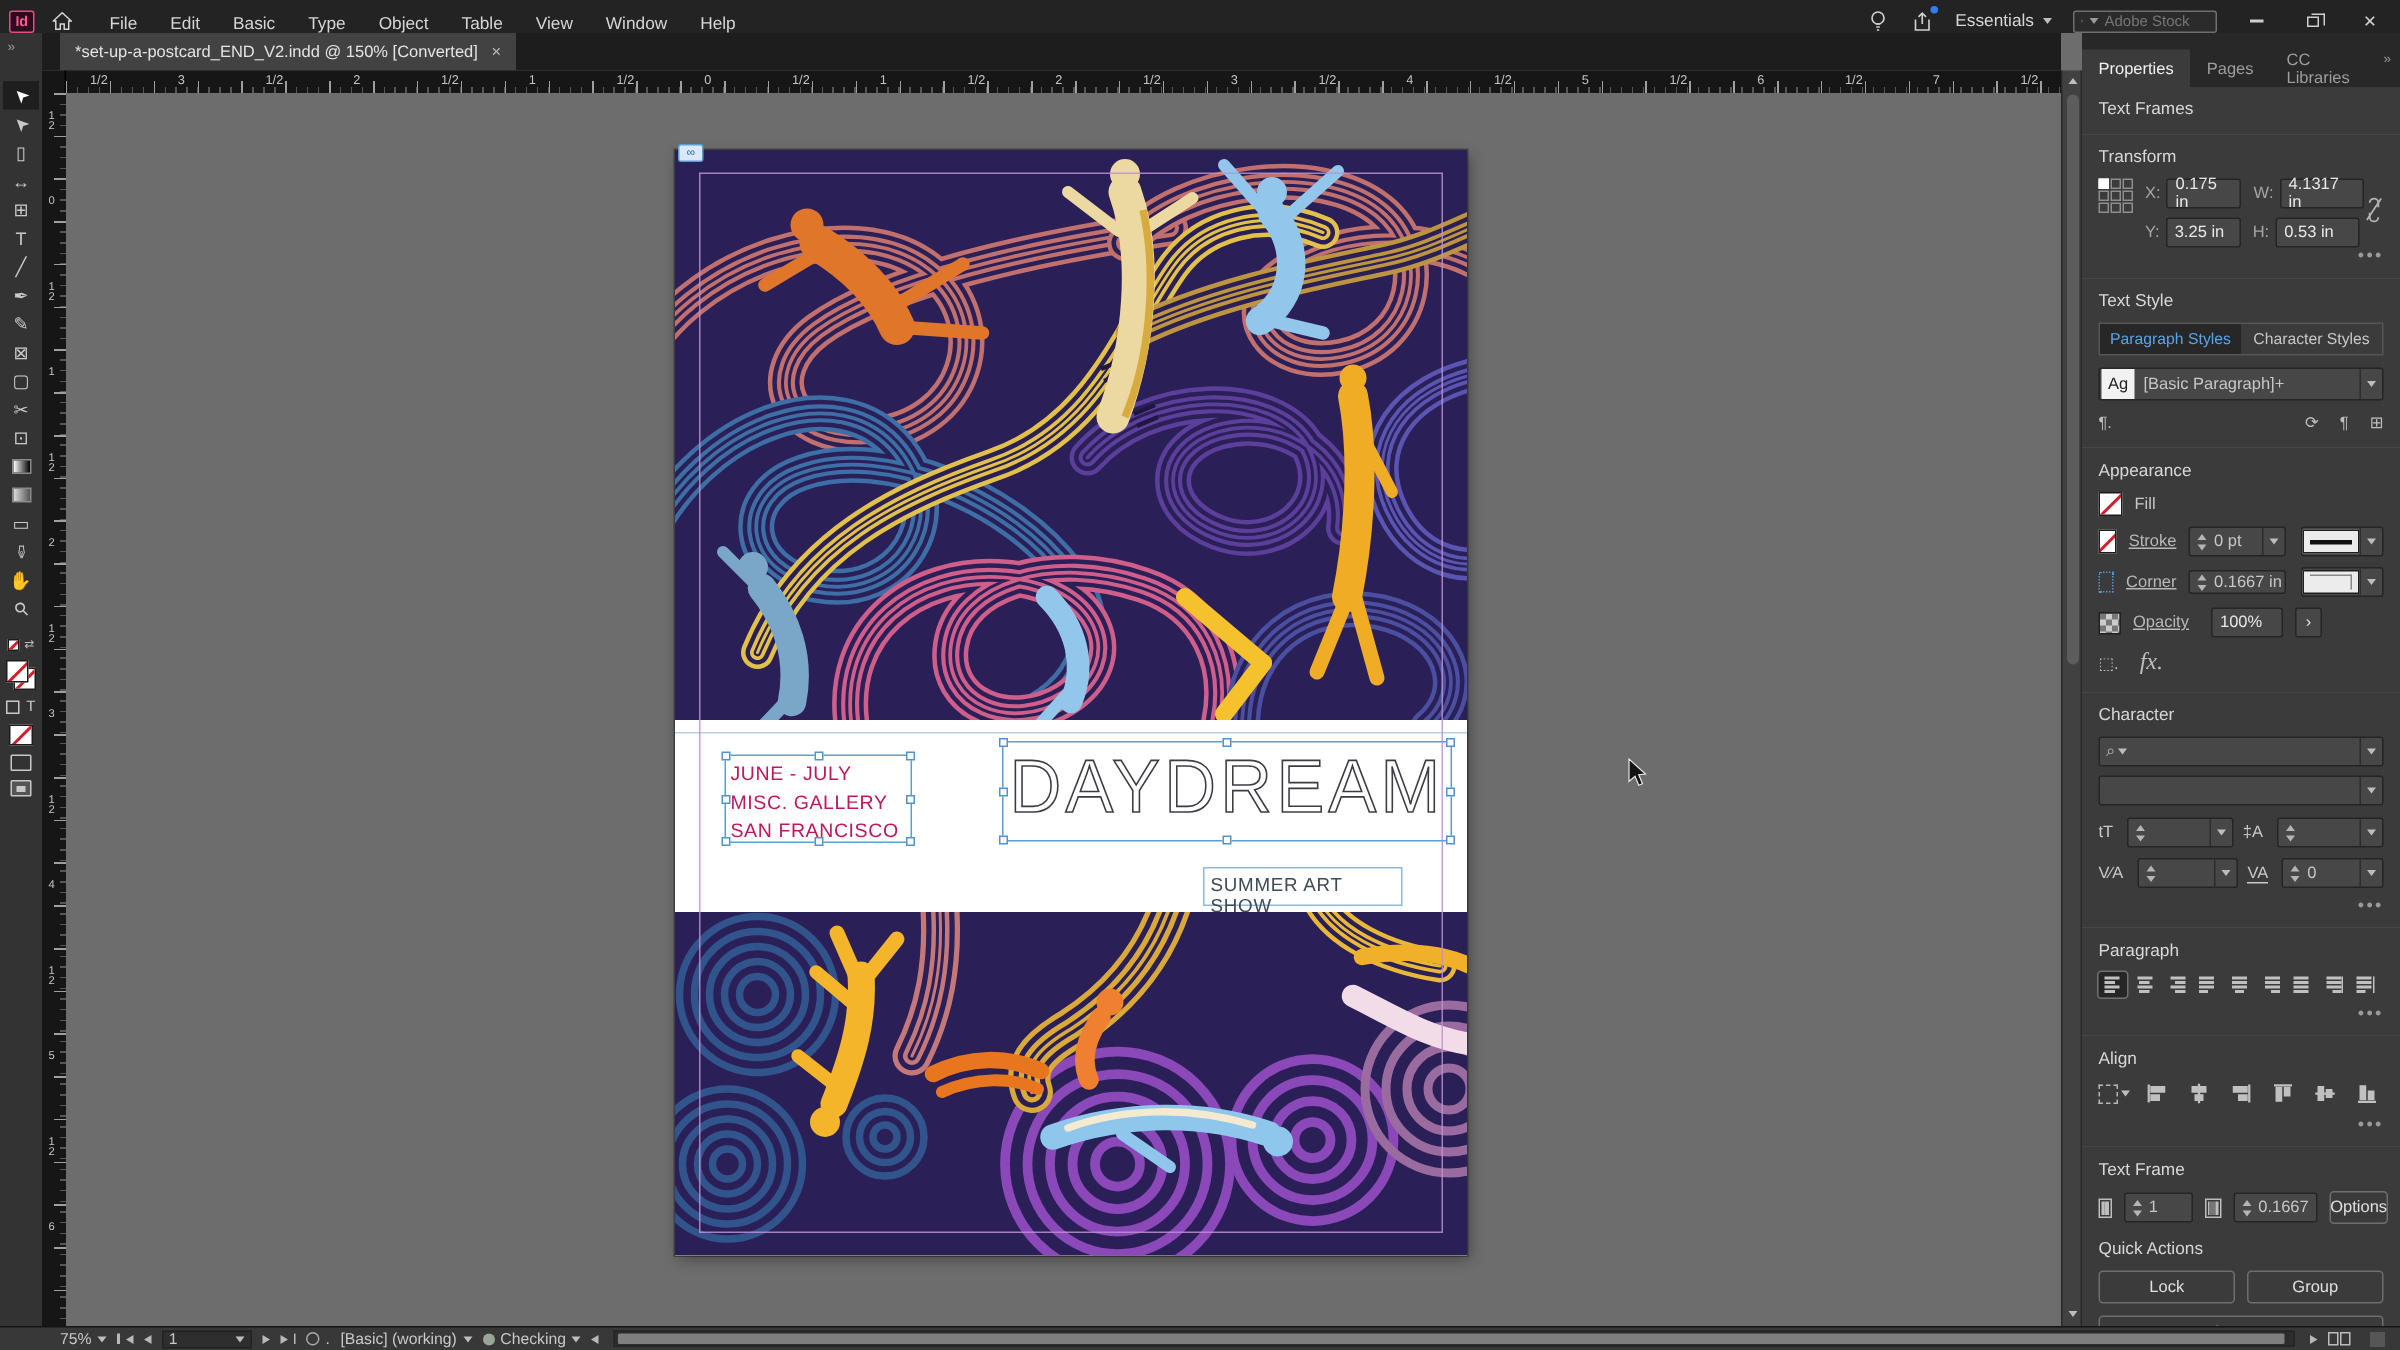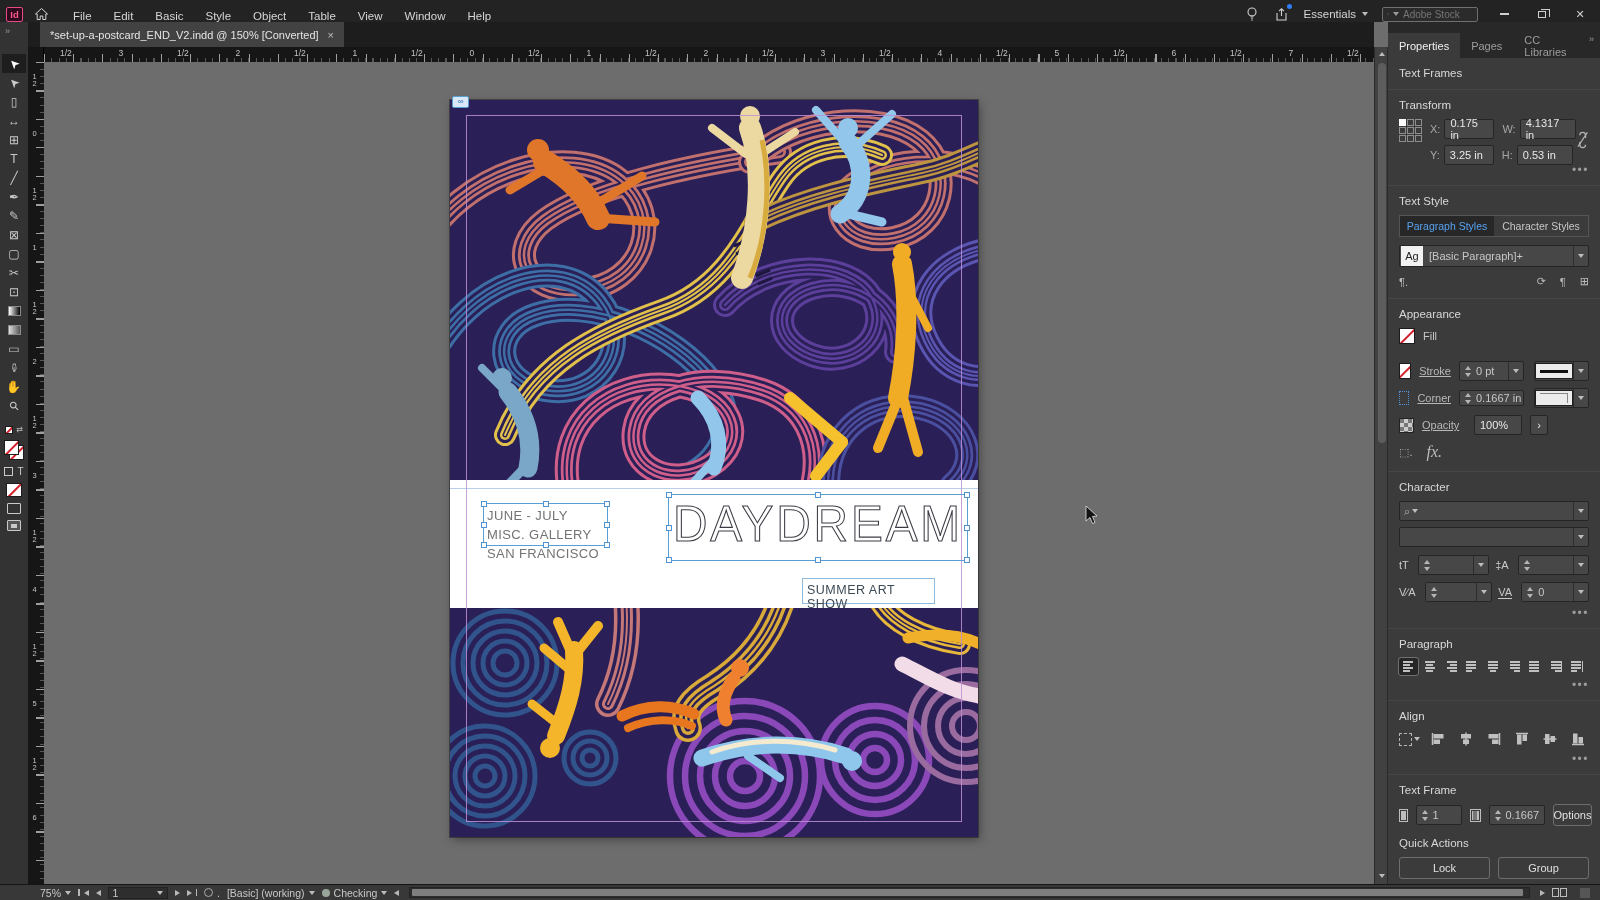--- a/index.html
+++ b/index.html
@@ -65,21 +65,21 @@
   #vscroll .cu{position:absolute;left:4px;top:5px}
   #vscroll .cd{position:absolute;left:4px;bottom:6px}
 
   
   #page{position:absolute;left:422px;top:38px;width:528px;height:737px;background:#fff;box-shadow:0 0 0 1px rgba(0,0,0,.35),2px 3px 9px rgba(0,0,0,.35)}
   #page svg.art{position:absolute;left:0;display:block}
   #mguide{position:absolute;left:16px;top:15px;right:16px;bottom:15px;border:1px solid rgba(190,145,212,.85);pointer-events:none}
   .bandline{position:absolute;left:0;right:0;height:1px;background:rgba(130,165,215,.55)}
   .tframe{position:absolute;border:1px solid #5a9fd4}
   .handle{position:absolute;width:6px;height:6px;background:#fff;border:1px solid #4f93d2;transform:translate(-50%,-50%)}
-  #frame-info{left:33px;top:403px;width:125px;height:43px;color:#737373;font-size:13px;line-height:19px;letter-spacing:.4px;padding:2px 0 12px 3px}
+  #frame-info{left:33px;top:403px;width:125px;height:59px;color:#be185d;font-size:13px;line-height:19px;letter-spacing:.4px;padding:2px 0 12px 3px}
   #frame-title{left:218px;top:394px;width:300px;height:67px}
   #frame-sub{left:352px;top:478px;width:133px;height:26px;border:1px solid #8fb8dd;color:#3d4b56;font-size:12.5px;letter-spacing:.5px;padding:4px 0 0 4px}
   #link-badge{position:absolute;left:2px;top:-4px;width:17px;height:12px;background:#d9e9fa;border:1px solid #5a9fd4;border-radius:2px;color:#2a6db5;font-size:8px;line-height:10px;text-align:center}
   #cursor{position:absolute;left:1057px;top:443px}
 
   
   #statusbar{left:0;top:884px;width:1600px;height:16px;background:#383838;border-top:1px solid #151515;display:flex;align-items:center;color:#c8c8c8;font-size:10.5px;padding:0 10px 0 40px;gap:7px}
   .sb-group{display:flex;align-items:center;gap:4px}
   .tri-l{width:0;height:0;border-right:5px solid #b8b8b8;border-top:3.5px solid transparent;border-bottom:3.5px solid transparent;display:inline-block}
   .tri-r{width:0;height:0;border-left:5px solid #b8b8b8;border-top:3.5px solid transparent;border-bottom:3.5px solid transparent;display:inline-block}
@@ -146,21 +146,21 @@
     <div id="logo">Id</div>
     <span class="ab-icon">
       <svg width="13" height="12" viewBox="0 0 13 12">
           <path d="M6.5 0.5 L12.5 6 L10.8 6 L10.8 11.5 L7.8 11.5 L7.8 8 L5.2 8 L5.2 11.5 L2.2 11.5 L2.2 6 L0.5 6 Z" fill="none" stroke="#d6d6d6" stroke-width="1"></path>
         </svg>
     </span>
     <nav id="menubar">
         <span class="menu-item">File</span>
         <span class="menu-item">Edit</span>
         <span class="menu-item">Basic</span>
-        <span class="menu-item">Style</span>
+        <span class="menu-item">Type</span>
         <span class="menu-item">Object</span>
         <span class="menu-item">Table</span>
         <span class="menu-item">View</span>
         <span class="menu-item">Window</span>
         <span class="menu-item">Help</span>
       </nav>
     <div id="ab-right">
       <span class="ab-icon" style="margin:0">
         <svg width="12" height="14" viewBox="0 0 12 14">
             <circle cx="6" cy="5" r="4" fill="none" stroke="#cfcfcf" stroke-width="1.1"></circle>
@@ -653,21 +653,21 @@
         <span style="flex:1"></span>
         <span style="margin-right:14px">⟳</span>
         <span style="margin-right:14px">¶</span>
         <span>⊞</span>
       </div>
     </div>
     <div class="hr"></div>
 
     <div class="psec">
       <span class="sec-h">Appearance</span>
-      <div class="row" style="margin-bottom:17px;gap:8px">
+      <div class="row" style="margin-bottom:7px;gap:8px">
         <span class="none-swatch" style="width:16px;height:16px"></span>
         <span>Fill</span>
       </div>
       <div class="row" style="margin-bottom:7px;gap:8px">
         <span class="none-swatch" style="width:16px;height:16px"></span>
         <span class="uline" style="width:44px">Stroke</span>
         <span class="combo" style="height:20px">
           <span class="stepper">
               <i class="st-u"></i>
               <i class="st-d"></i>

